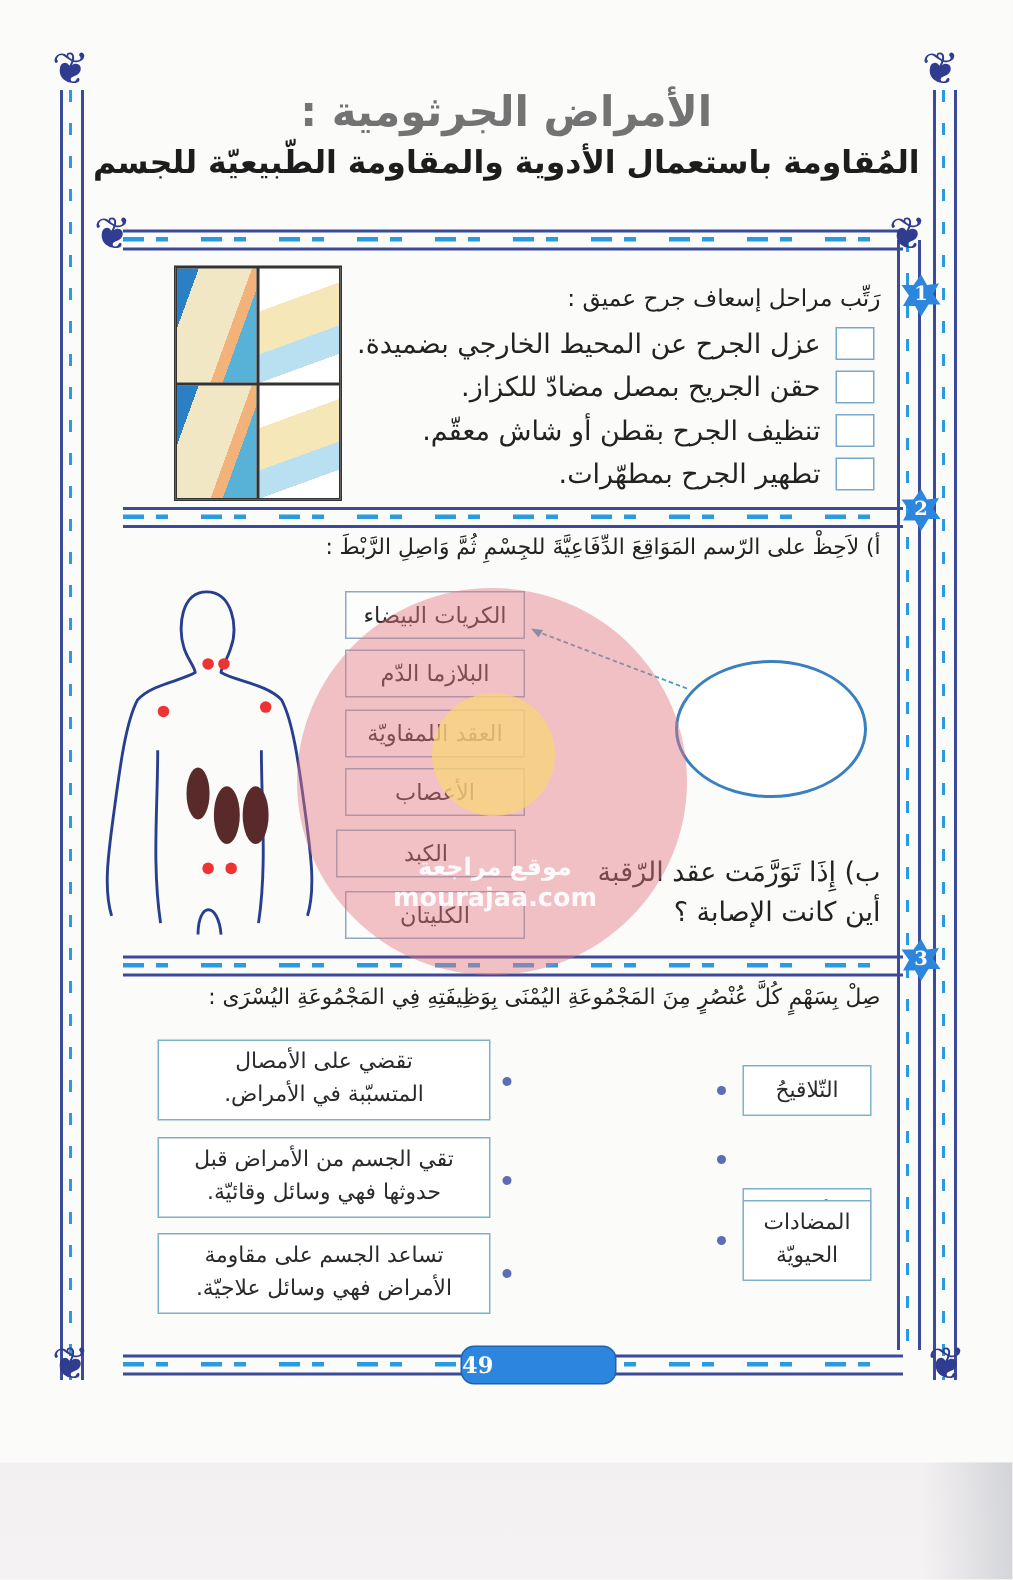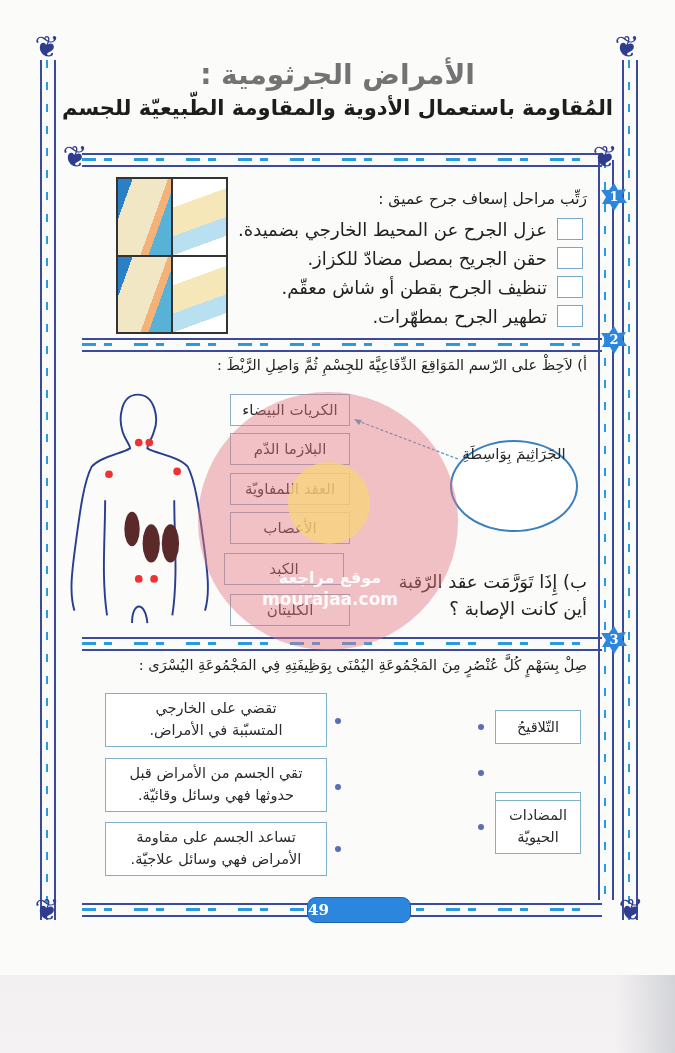--- a/index.html
+++ b/index.html
@@ -119,41 +119,40 @@
 <div class="obox" style="left:230px;top:512px;width:118px;height:30px;line-height:30px;">الأعصاب</div>
 <div class="obox" style="left:224px;top:553px;width:118px;height:30px;line-height:30px;">الكبد</div>
 <div class="obox" style="left:230px;top:594px;width:118px;height:30px;line-height:30px;">الكليتان</div>
 
 <svg style="position:absolute;left:352px;top:415px;" width="110" height="50">
     <line x1="106" y1="44" x2="6" y2="6" stroke="#4a9bbf" stroke-width="1.2" stroke-dasharray="3,2"></line>
     <polygon points="2,4 10,5 7,10" fill="#4a9bbf"></polygon>
   </svg>
 
 <div class="bubble">
-  <div>الجَرَاثِيمَ بِوَاسِطَةِ</div>
 </div>
 
 <div class="txt rtl" style="right:88px;top:571px;">ب) إِذَا تَوَرَّمَت عقد الرّقبة</div>
 <div class="txt rtl" style="right:88px;top:598px;">أين كانت الإصابة ؟</div>
 
 <div class="watermark"></div>
 <div class="watermark-inner"></div>
 <div class="wm-text" style="left:240px;top:568px;width:180px;font-size:16px;direction:rtl;">موقع مراجعة</div>
 <div class="wm-text" style="left:240px;top:589px;width:180px;font-size:17px;">mourajaa.com</div>
 
 <div class="star" style="left:599px;top:625px;">
   <svg width="30" height="30" viewBox="0 0 30 30">
       <polygon points="15,1 19,8 27,7 23,14 28,21 20,21 15,29 11,22 3,22 7,15 2,8 10,8" fill="#2d86dd"></polygon>
     </svg>
   <span>3</span>
 </div>
 <div class="txt rtl" style="right:88px;top:657px;font-size:14.5px;">صِلْ بِسَهْمٍ كُلَّ عُنْصُرٍ مِنَ المَجْمُوعَةِ اليُمْنَى بِوَظِيفَتِهِ فِي المَجْمُوعَةِ اليُسْرَى :</div>
 
 <div class="ebox" style="left:105px;top:693px;width:220px;height:52px;">
-  <div style="margin-top:3px;">تقضي على الخارجي</div>
+  <div style="margin-top:3px;">تقضي على الأمصال</div>
   <div>المتسبّبة في الأمراض.</div>
 </div>
 <div class="ebox" style="left:105px;top:758px;width:220px;height:52px;">
   <div style="margin-top:3px;">تقي الجسم من الأمراض قبل</div>
   <div>حدوثها فهي وسائل وقائيّة.</div>
 </div>
 <div class="ebox" style="left:105px;top:822px;width:220px;height:52px;">
   <div style="margin-top:3px;">تساعد الجسم على مقاومة</div>
   <div>الأمراض فهي وسائل علاجيّة.</div>
 </div>

